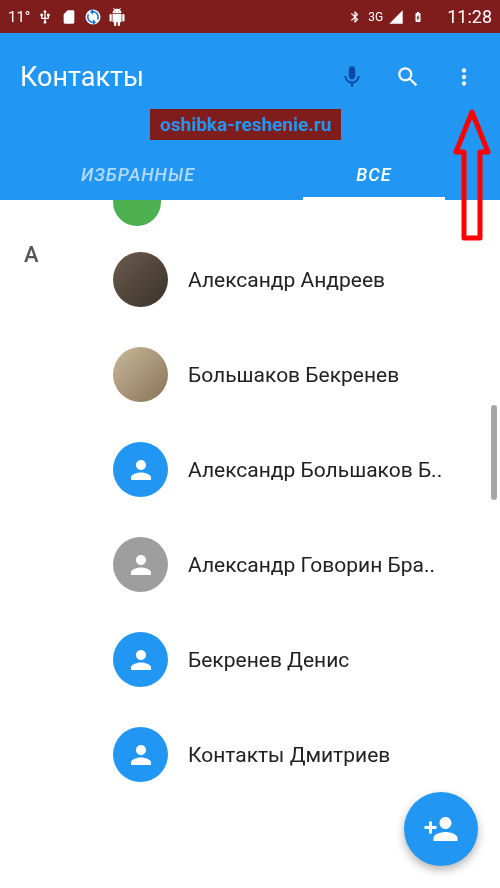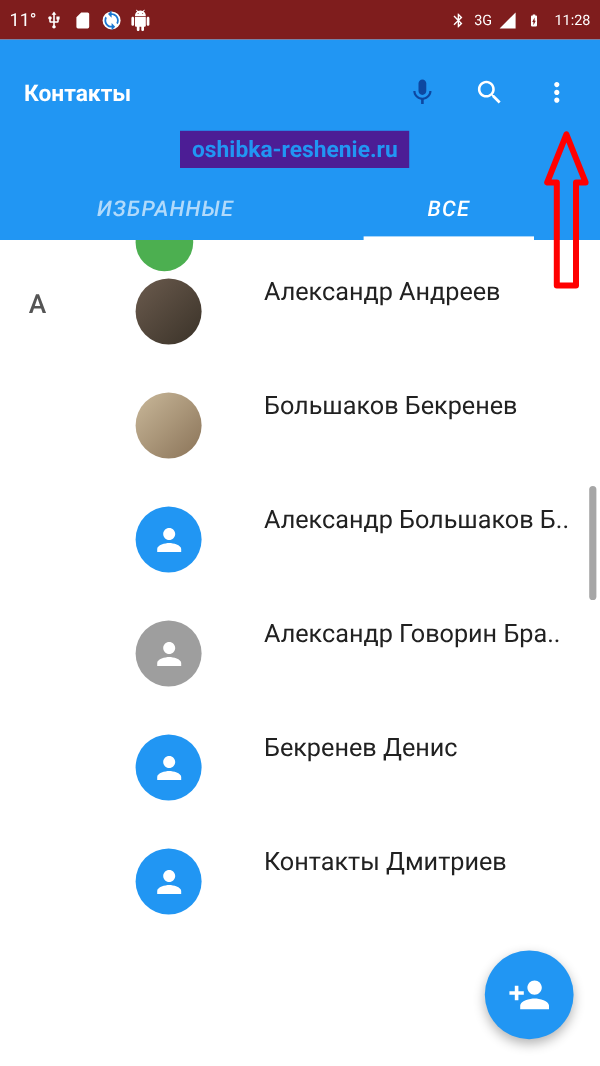--- a/index.html
+++ b/index.html
@@ -2,42 +2,42 @@
 <html><head>
   <meta charset="utf-8">
   <style>
     * { margin: 0; padding: 0; box-sizing: border-box; }
     body { width: 500px; height: 888px; font-family: Roboto, Arial, sans-serif; background: #fff; overflow: hidden; position: relative; }
 
     .status-bar { height: 33px; background: #7f1d1d; color: #fff; display: flex; align-items: center; padding: 0 8px; font-size: 15px; }
     .status-left { display: flex; align-items: center; gap: 6px; }
     .status-right { margin-left: auto; display: flex; align-items: center; gap: 4px; }
     .status-icon { width: 18px; height: 18px; display: inline-flex; align-items: center; justify-content: center; }
-    .status-time { font-size: 12px; margin-left: 4px; }
+    .status-time { font-size: 18px; margin-left: 16px; }
 
     .app-bar { background: #2196F3; color: #fff; padding: 16px 8px 0 20px; }
     .app-bar-row { display: flex; align-items: center; height: 56px; }
-    .app-title { font-size: 19px; font-weight: 700; flex: 1; }
+    .app-title { font-size: 27px; font-weight: 400; flex: 1; }
     .app-bar-icons { display: flex; gap: 28px; margin-right: 14px; }
     .app-bar-icon { width: 28px; height: 28px; display: flex; align-items: center; justify-content: center; cursor: pointer; }
 
-    .watermark { background: #4c1d95; color: #2196F3; font-weight: bold; font-size: 19px; padding: 4px 10px; display: inline-block; margin: 4px 0 8px 130px; text-align: center; }
+    .watermark { background: #7f1d1d; color: #2196F3; font-weight: bold; font-size: 19px; padding: 4px 10px; display: inline-block; margin: 4px 0 8px 130px; text-align: center; }
 
     .tabs { display: flex; height: 52px; }
     .tab { flex: 1; display: flex; align-items: center; justify-content: center; font-size: 18px; font-weight: 500; letter-spacing: 1px; color: rgba(255,255,255,0.65); cursor: pointer; position: relative; font-style: italic; }
     .tab.active { color: #fff; }
     .tab.active::after { content: ''; position: absolute; bottom: 0; left: 20%; right: 20%; height: 3px; background: #fff; }
 
     .content { background: #fff; height: 700px; overflow: hidden; position: relative; }
     .partial-avatar { position: absolute; left: 113px; top: -22px; width: 48px; height: 48px; border-radius: 50%; background: #4CAF50; }
 
     .section-letter { position: absolute; left: 24px; font-size: 22px; color: #555; font-weight: 500; }
 
     .contact-list { padding-top: 32px; }
-    .contact-item { display: flex; height: 95px; padding-left: 113px; cursor: pointer; gap: 32px; }
+    .contact-item { display: flex; align-items: center; height: 95px; padding-left: 113px; cursor: pointer; }
     .avatar { width: 55px; height: 55px; border-radius: 50%; display: flex; align-items: center; justify-content: center; flex-shrink: 0; }
     .avatar-photo { background: linear-gradient(135deg, #6b5b4e, #3a3228); }
     .avatar-photo2 { background: linear-gradient(135deg, #c9b89a, #8a7358); }
     .avatar-blue { background: #2196F3; }
     .avatar-grey { background: #9E9E9E; }
     .contact-name { margin-left: 20px; font-size: 21px; color: #212121; white-space: nowrap; overflow: hidden; text-overflow: ellipsis; max-width: 290px; }
 
     .fab { position: absolute; right: 22px; bottom: 22px; width: 74px; height: 74px; border-radius: 50%; background: #2196F3; display: flex; align-items: center; justify-content: center; cursor: pointer; box-shadow: 0 4px 10px rgba(0,0,0,0.3); }
 
     .scroll-indicator { position: absolute; right: 3px; top: 205px; width: 6px; height: 95px; background: rgba(0,0,0,0.35); border-radius: 3px; }

